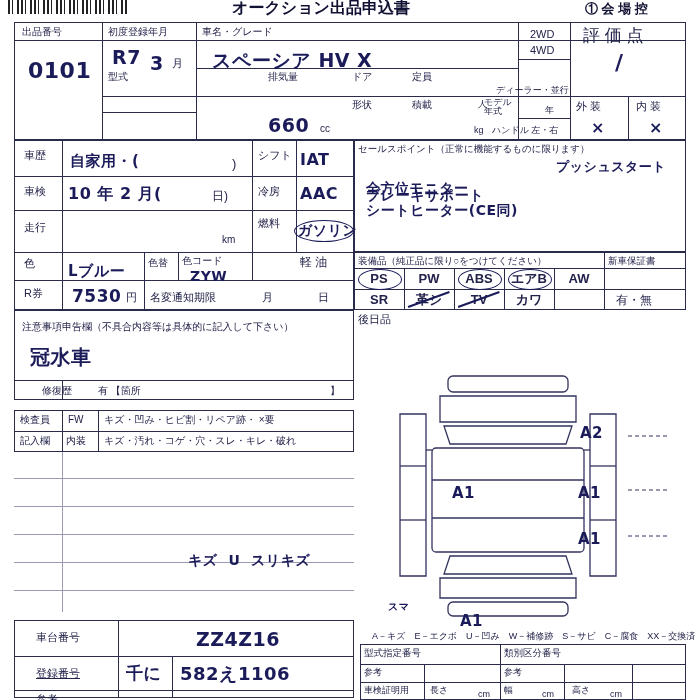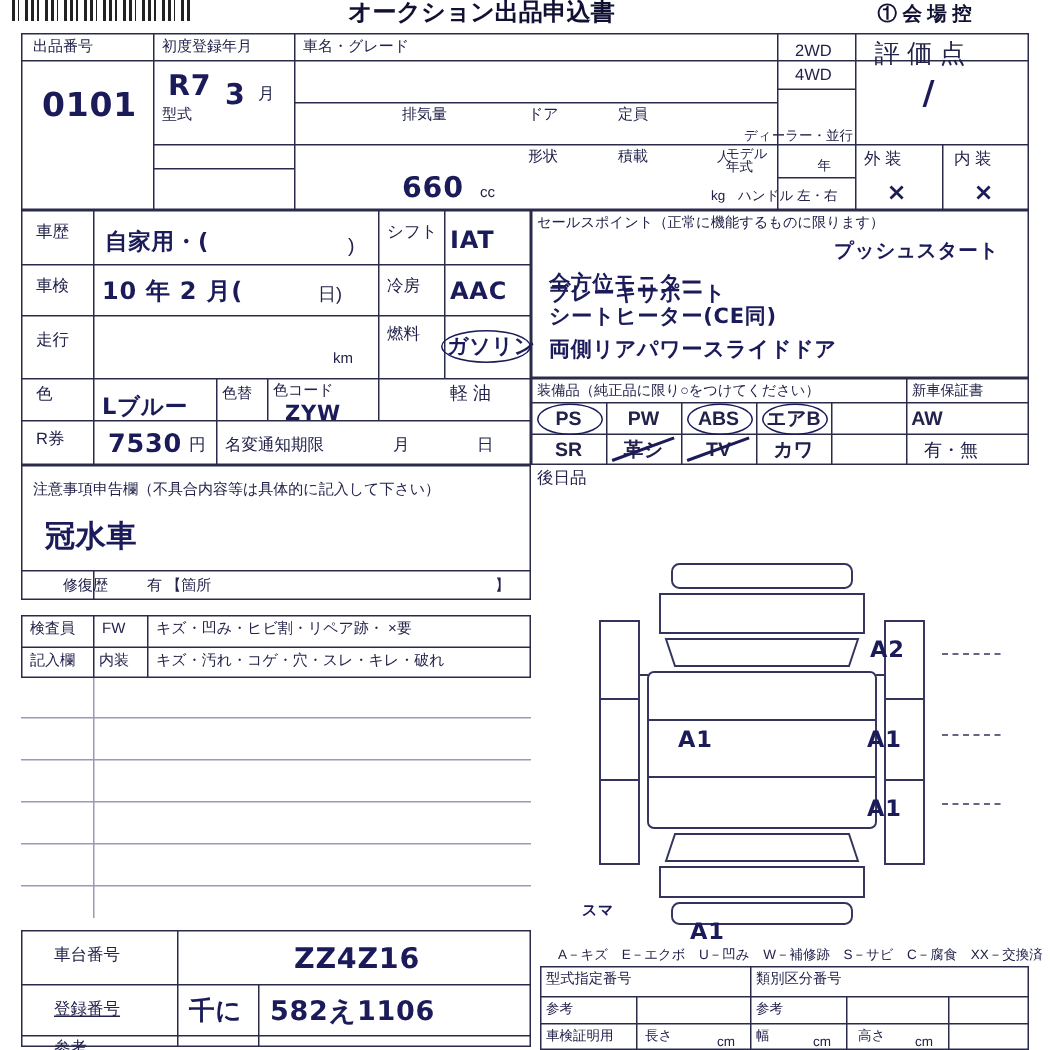--- a/index.html
+++ b/index.html
@@ -54,20 +54,21 @@
 
   <div class="lbl" style="left:22px;top:27px;">出品番号</div>
   <div class="hand" style="left:28px;top:58px;font-size:22px;">0101</div>
 
   <div class="lbl" style="left:108px;top:27px;">初度登録年月</div>
   <div class="hand" style="left:112px;top:46px;font-size:19px;">R7</div>
   <div class="hand" style="left:150px;top:52px;font-size:19px;">3</div>
   <div class="lbl" style="left:172px;top:58px;font-size:11px;">月</div>
 
   <div class="lbl" style="left:202px;top:27px;">車名・グレード</div>
+  <div class="hand" style="left:212px;top:48px;font-size:19px;">スペーシア HV X</div>
 
   <div class="lbl" style="left:530px;top:29px;font-size:11px;">2WD</div>
   <div class="lbl" style="left:530px;top:45px;font-size:11px;">4WD</div>
 
   <div class="lbl" style="left:583px;top:27px;font-size:17px;">評 価 点</div>
   <div class="hand" style="left:615px;top:50px;font-size:22px;">/</div>
 
   <div class="lbl" style="left:108px;top:72px;">型式</div>
 
   <div class="lbl" style="left:268px;top:72px;">排気量</div>
@@ -134,42 +135,41 @@
   <div class="lbl" style="left:126px;top:292px;font-size:11px;">円</div>
   <div class="lbl" style="left:150px;top:292px;font-size:11px;">名変通知期限</div>
   <div class="lbl" style="left:262px;top:292px;font-size:11px;">月</div>
   <div class="lbl" style="left:318px;top:292px;font-size:11px;">日</div>
 
   <div class="bx" style="left:354px;top:140px;width:332px;height:112px;"></div>
   <div class="lbl" style="left:358px;top:144px;font-size:9.5px;">セールスポイント（正常に機能するものに限ります）</div>
   <div class="hand" style="left:366px;top:158px;font-size:14px;margin-top:29px;">ブレーキサポート</div>
   <div class="hand" style="left:366px;top:180px;font-size:14px;">全方位モニター</div>
   <div class="hand" style="left:366px;top:202px;font-size:14px;">シートヒーター(CE同)</div>
-  <div class="hand" style="left:366px;top:224px;font-size:14px;">両側リアパワースライドドア</div>
   <div class="hand" style="left:556px;top:158px;font-size:13px;">プッシュスタート</div>
 
   <div class="bx" style="left:354px;top:252px;width:332px;height:58px;"></div>
   <div class="line hline" style="left:354px;top:268px;width:332px;"></div>
   <div class="line vline" style="left:604px;top:252px;height:58px;"></div>
   <div class="line hline" style="left:354px;top:289px;width:250px;"></div>
   <div class="line vline" style="left:404px;top:268px;height:42px;"></div>
   <div class="line vline" style="left:454px;top:268px;height:42px;"></div>
   <div class="line vline" style="left:504px;top:268px;height:42px;"></div>
   <div class="line vline" style="left:554px;top:268px;height:42px;"></div>
   <div class="line hline" style="left:604px;top:289px;width:82px;"></div>
 
   <div class="lbl" style="left:358px;top:256px;font-size:9.5px;">装備品（純正品に限り○をつけてください）</div>
   <div class="lbl" style="left:608px;top:256px;font-size:9.5px;">新車保証書</div>
   <div class="lbl" style="left:616px;top:294px;font-size:12px;">有・無</div>
 
   <div class="lbl center" style="left:354px;top:272px;width:50px;font-size:13px;font-weight:bold;">PS</div>
   <div class="lbl center" style="left:404px;top:272px;width:50px;font-size:13px;font-weight:bold;">PW</div>
   <div class="lbl center" style="left:454px;top:272px;width:50px;font-size:13px;font-weight:bold;">ABS</div>
   <div class="lbl center" style="left:504px;top:272px;width:50px;font-size:13px;font-weight:bold;">エアB</div>
-  <div class="lbl center" style="left:554px;top:272px;width:50px;font-size:13px;font-weight:bold;padding-left:39px;">AW</div>
+  <div class="lbl center" style="left:554px;top:272px;width:50px;font-size:13px;font-weight:bold;">AW</div>
 
   <div class="lbl center" style="left:354px;top:293px;width:50px;font-size:13px;font-weight:bold;">SR</div>
   <div class="lbl center" style="left:404px;top:293px;width:50px;font-size:13px;font-weight:bold;">革シ</div>
   <div class="lbl center" style="left:454px;top:293px;width:50px;font-size:13px;font-weight:bold;">TV</div>
   <div class="lbl center" style="left:504px;top:293px;width:50px;font-size:13px;font-weight:bold;">カワ</div>
 
   <div class="oval" style="left:358px;top:269px;width:42px;height:19px;"></div>
   <div class="oval" style="left:458px;top:269px;width:42px;height:19px;"></div>
   <div class="oval" style="left:508px;top:269px;width:42px;height:19px;"></div>
   <div class="strike" style="left:408px;top:306px;width:44px;transform:rotate(-20deg);"></div>
@@ -197,20 +197,21 @@
   <div class="lbl" style="left:66px;top:436px;font-size:10px;">内装</div>
   <div class="lbl" style="left:104px;top:436px;font-size:10px;">キズ・汚れ・コゲ・穴・スレ・キレ・破れ</div>
 
   <div class="line hline" style="left:14px;top:478px;width:340px;background:#9a9ab5;"></div>
   <div class="line hline" style="left:14px;top:506px;width:340px;background:#9a9ab5;"></div>
   <div class="line hline" style="left:14px;top:534px;width:340px;background:#9a9ab5;"></div>
   <div class="line hline" style="left:14px;top:562px;width:340px;background:#9a9ab5;"></div>
   <div class="line hline" style="left:14px;top:590px;width:340px;background:#9a9ab5;"></div>
   <div class="line vline" style="left:62px;top:452px;height:160px;background:#9a9ab5;"></div>
 
+  <div class="hand" style="left:188px;top:552px;font-size:14px;">キズ  U  スリキズ</div>
 
   <div class="bx" style="left:370px;top:370px;width:316px;height:250px;border:none;">
     <svg width="316" height="250" viewBox="0 0 316 250">
       <g fill="none" stroke="#33335e" stroke-width="1.3">
 
         <rect x="78" y="6" width="120" height="16" rx="5"></rect>
 
         <path d="M70 26 L206 26 L206 52 L70 52 Z"></path>
 
         <path d="M74 56 L202 56 L196 74 L80 74 Z"></path>

